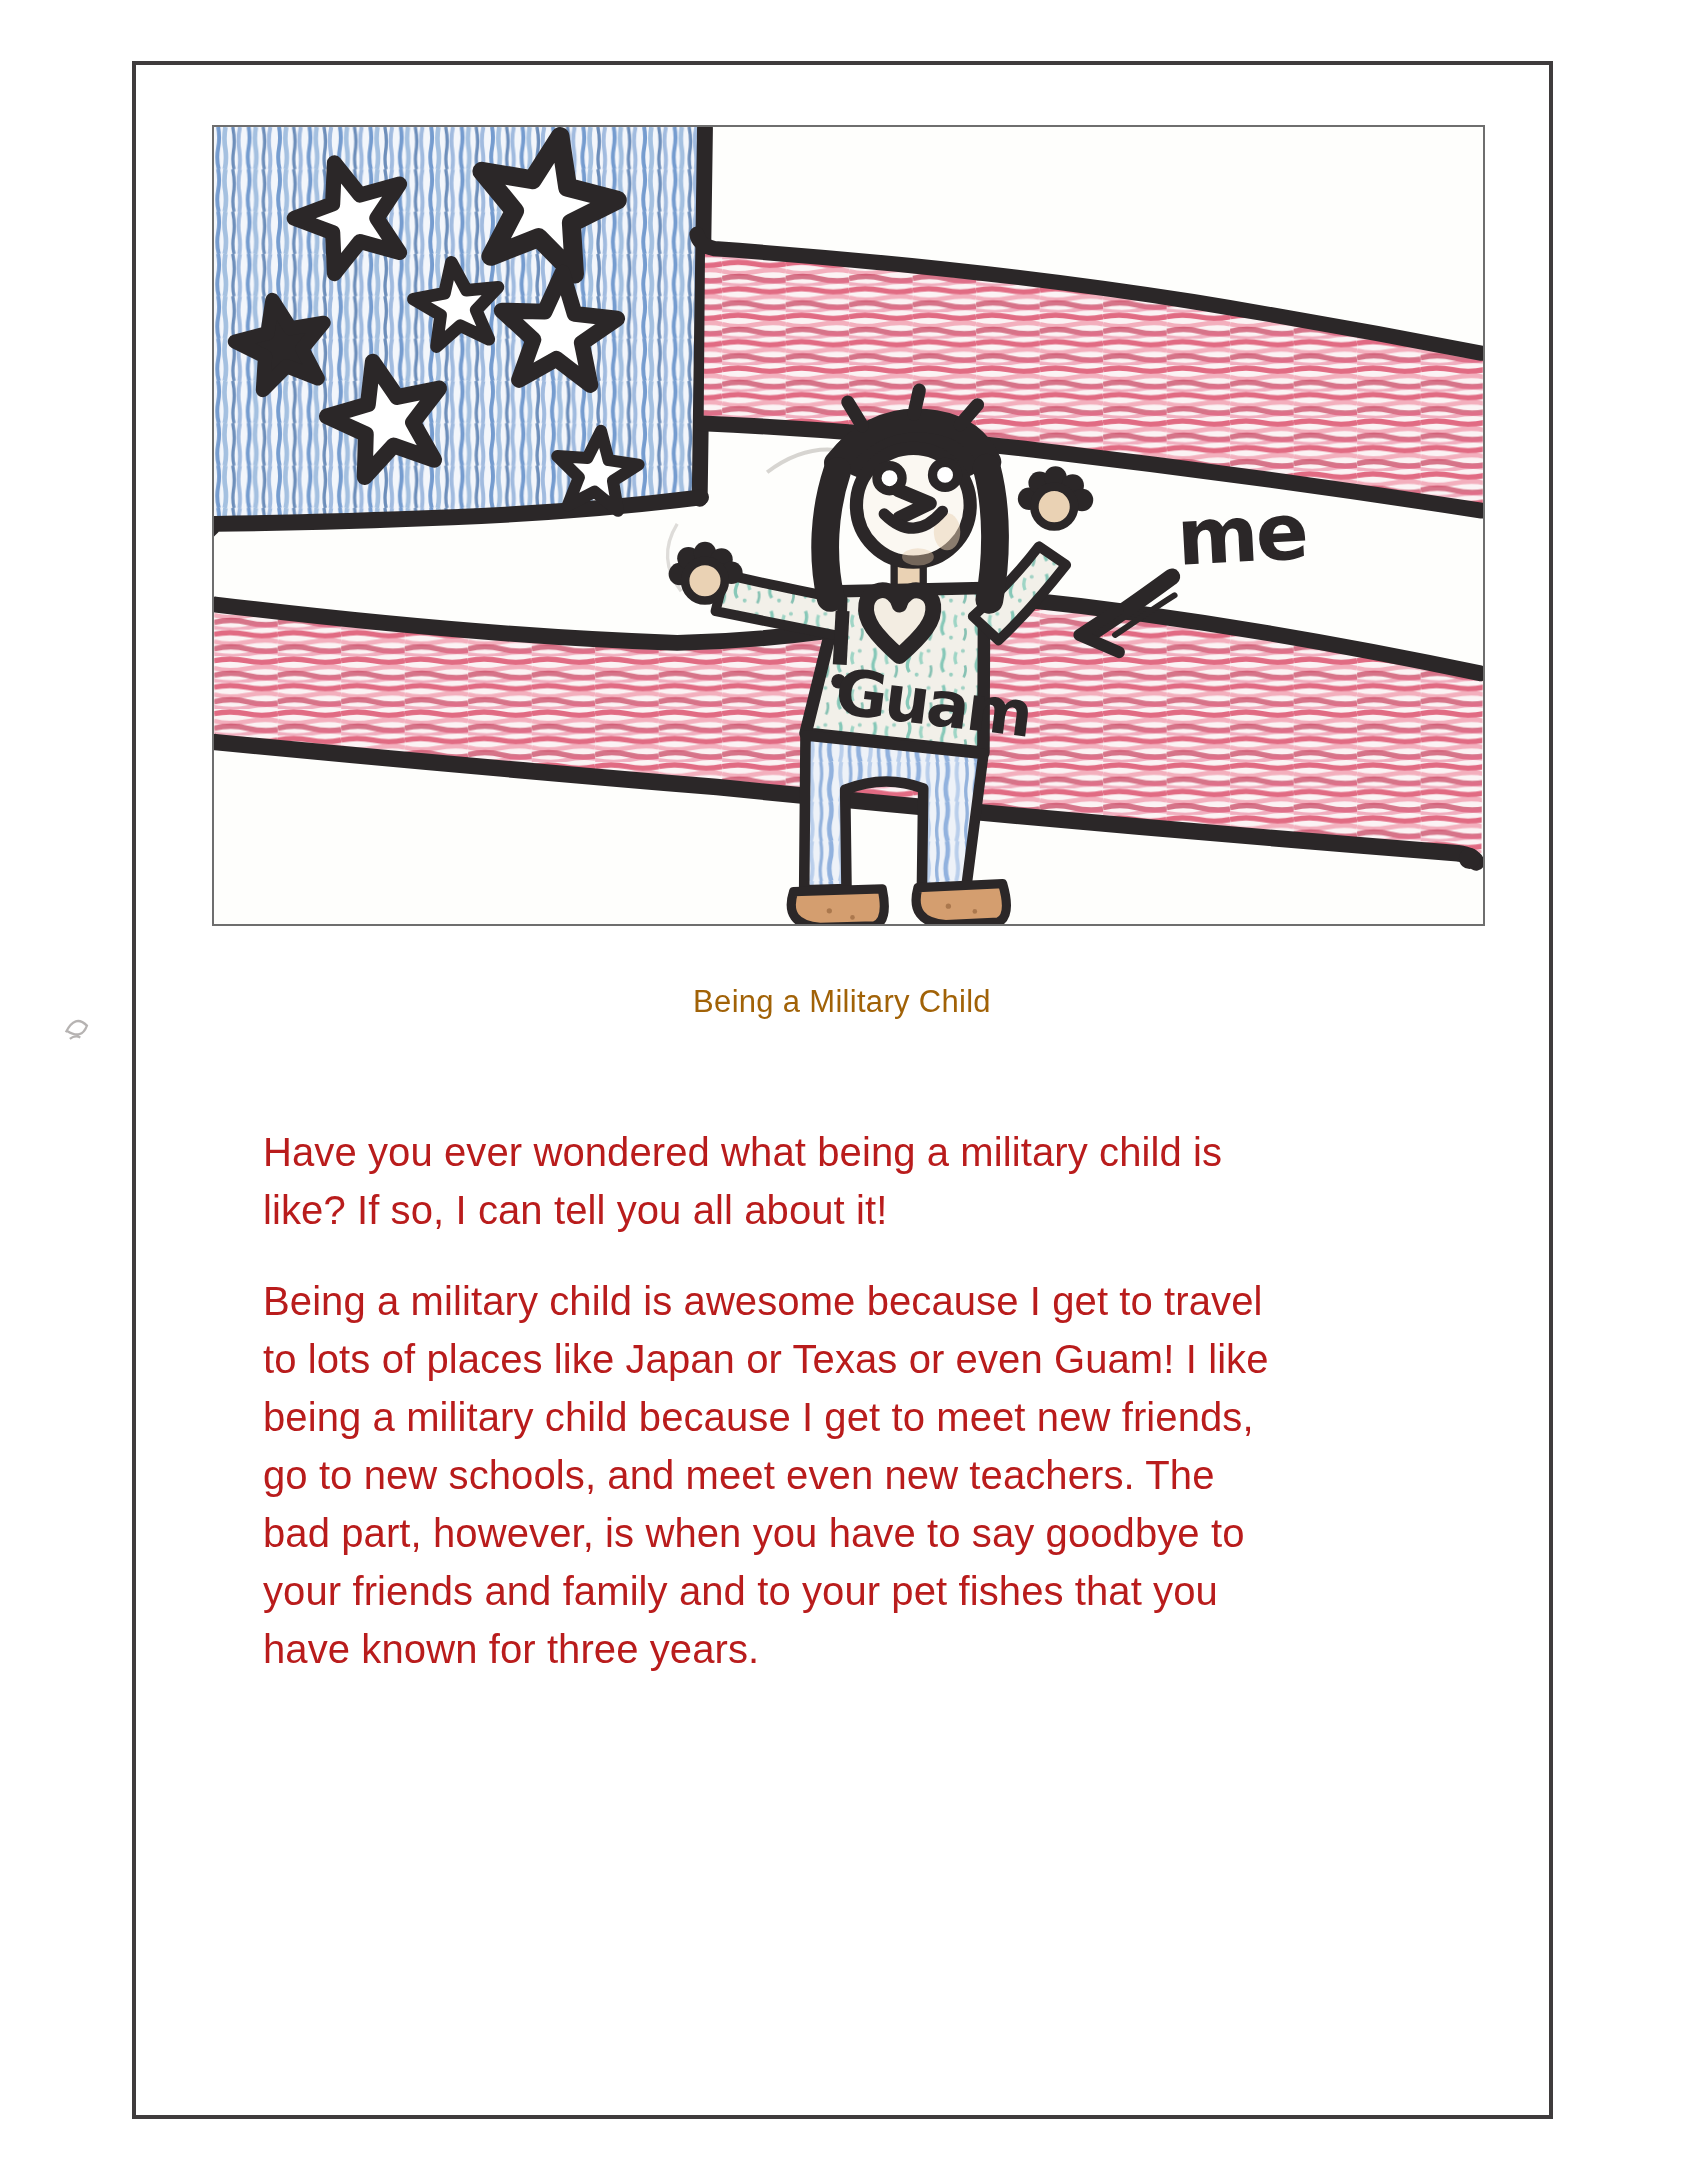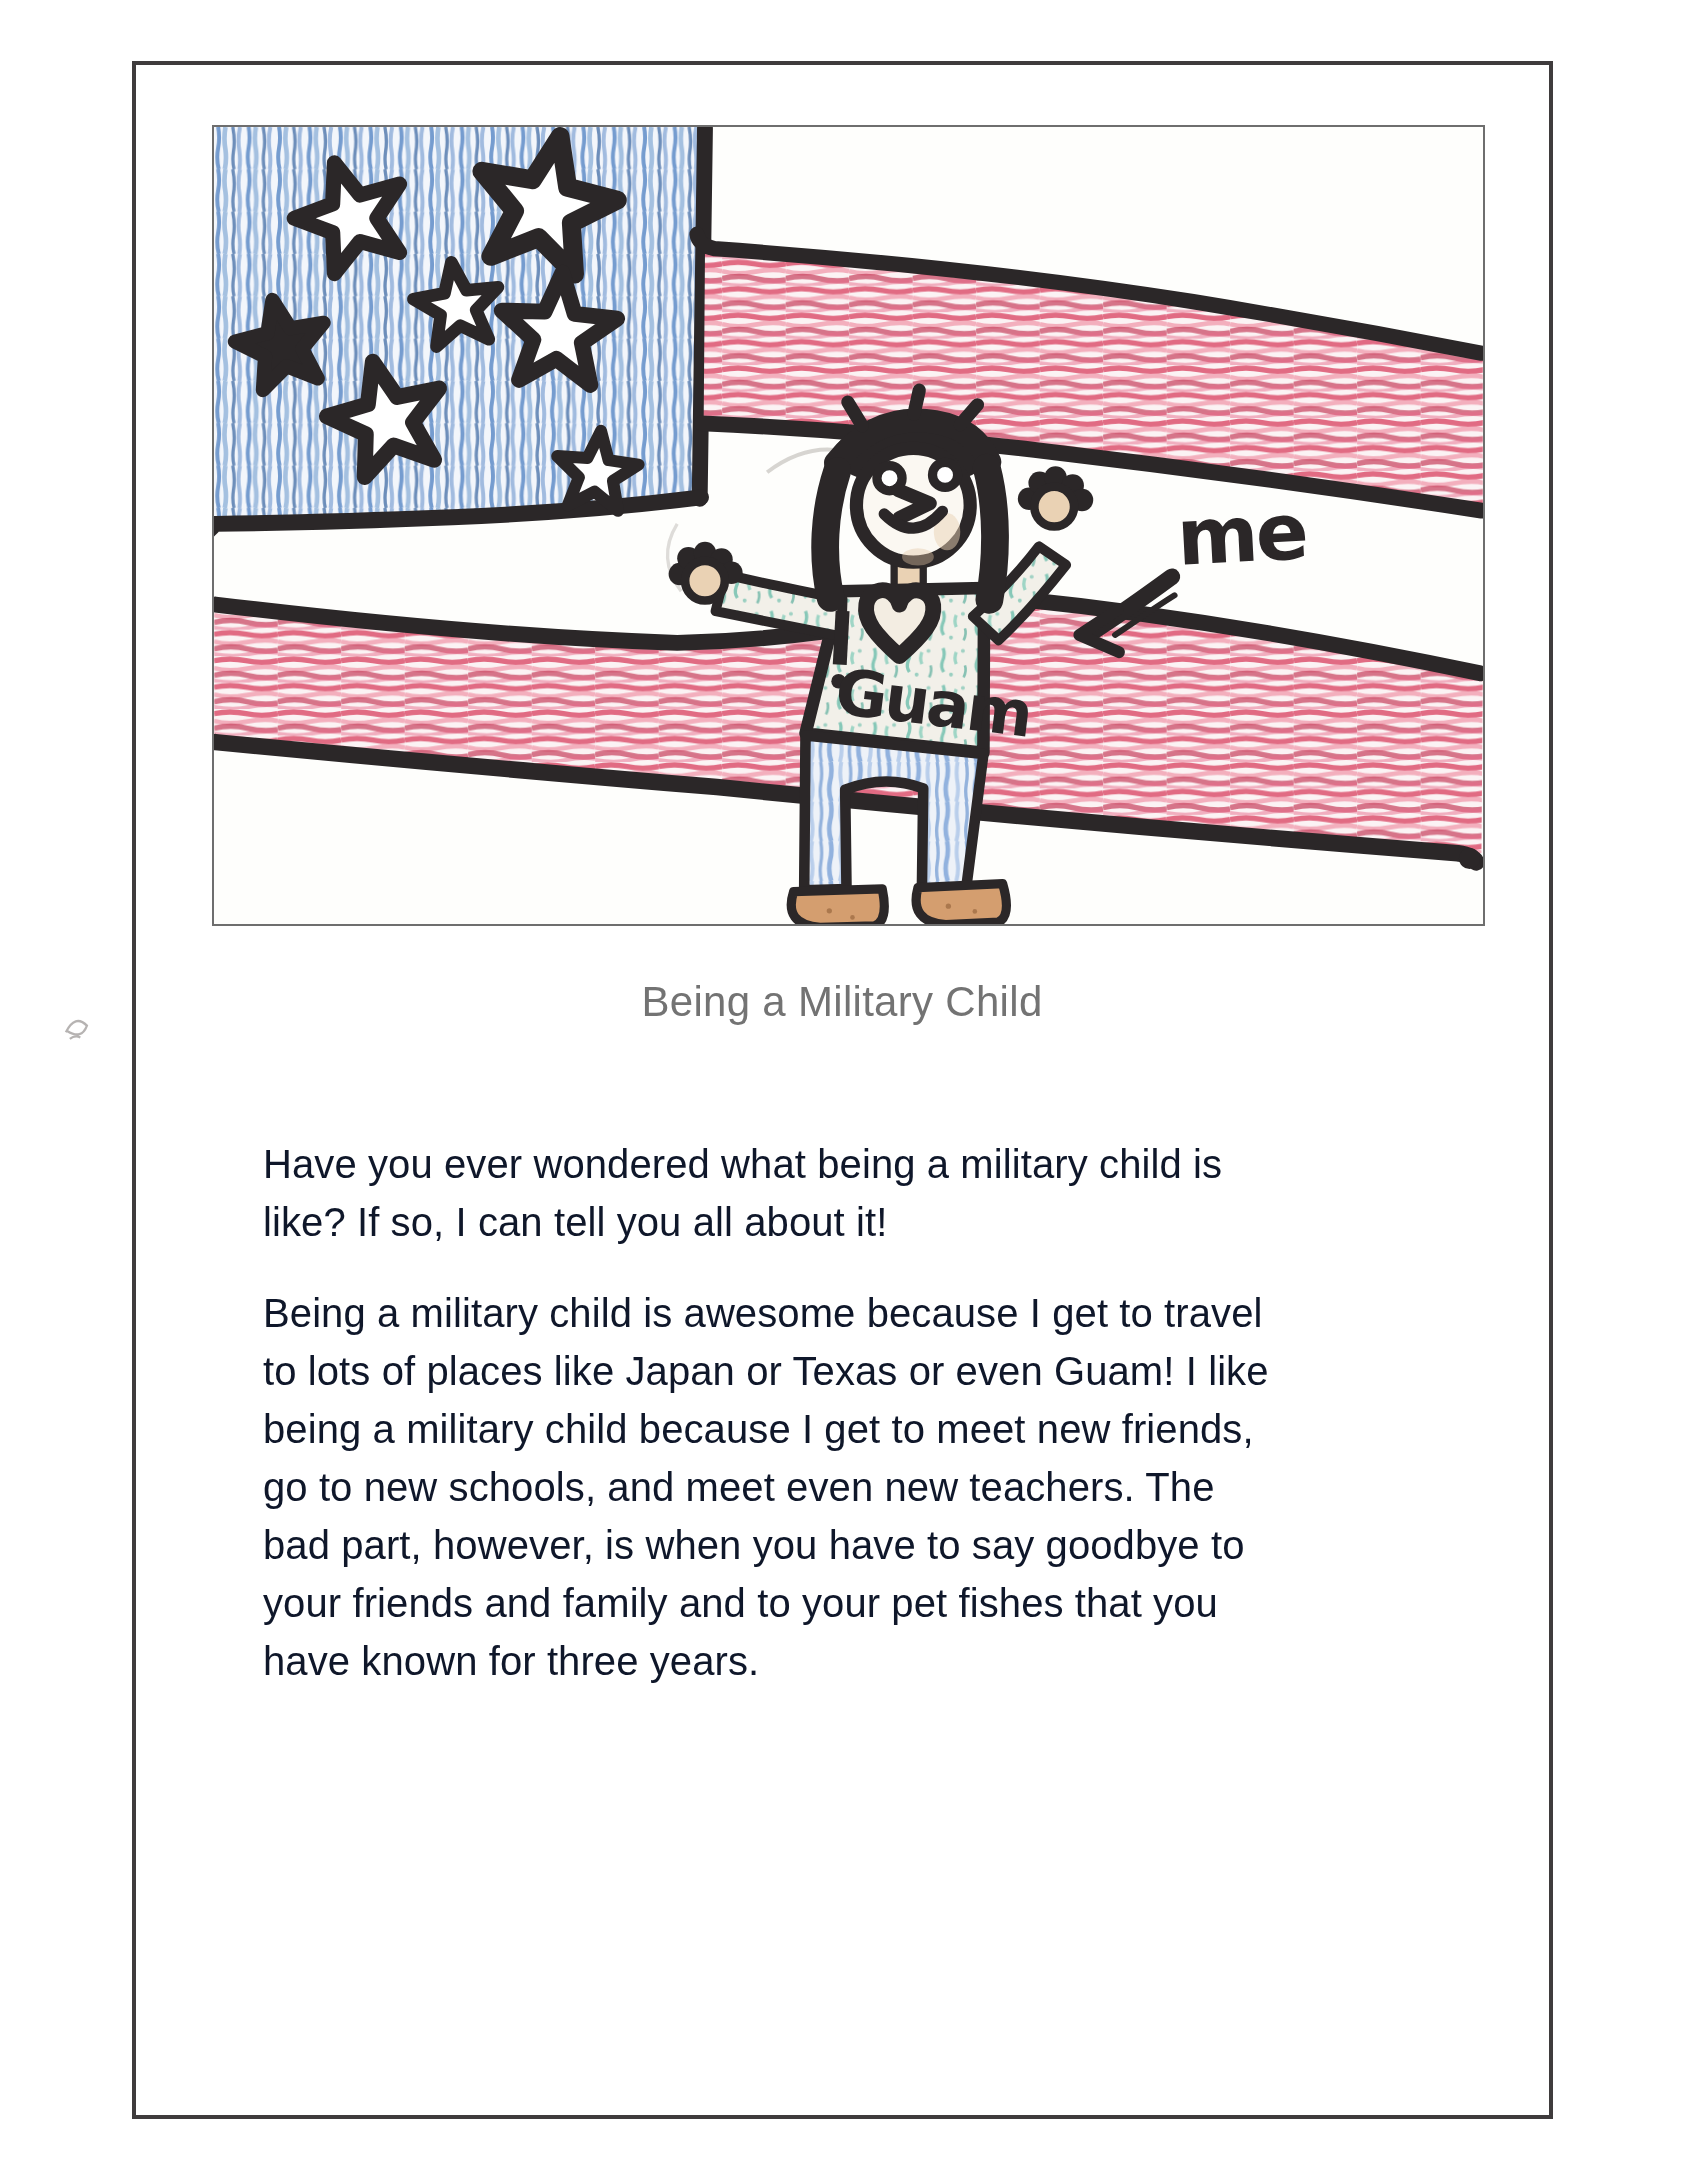--- a/index.html
+++ b/index.html
@@ -12,26 +12,26 @@
   .outer-border{
     position:absolute;left:132px;top:61px;width:1421px;height:2058px;
     border:4.6px solid #3f3c3d;box-sizing:border-box;background:#ffffff;
   }
   .drawing-frame{
     position:absolute;left:76px;top:60px;width:1269px;height:797px;
     border:2px solid #6e6e6e;box-sizing:content-box;background:#fefefc;
   }
   .drawing-frame svg{display:block;width:100%;height:100%;}
   .title-block{position:absolute;left:0;top:908px;width:1412px;text-align:center;}
-  .doc-title{font-size:42px;line-height:58px;letter-spacing:0.3px;color:#737373;}
+  .doc-title{font-size:31px;line-height:58px;letter-spacing:0.3px;color:#a16207;}
   .doc-byline{font-size:41px;line-height:58px;margin-top:14px;letter-spacing:0.3px;color:#3c383a;}
   .essay{position:absolute;left:127px;top:1058px;width:1257px;}
   .essay p{
-    margin:12px 0 33px 0;font-size:40px;line-height:58px;letter-spacing:0.1px;
-    white-space:pre-line;color:#0f172a;
+    margin:0 0 33px 0;font-size:40px;line-height:58px;letter-spacing:0.1px;
+    white-space:pre-line;color:#b91c1c;
   }
   .smudge{position:absolute;left:58px;top:1002px;width:46px;height:46px;}
 </style>
 </head>
 <body>
 
 <div class="sheet">
 
   <svg class="smudge" viewBox="0 0 70 70">
     <path d="M12 46 q14 -28 32 -10 q-8 22 -30 8 M18 56 q8 -6 16 -2" stroke="#8f8b88" stroke-width="3.5" fill="none" opacity="0.65"></path>

